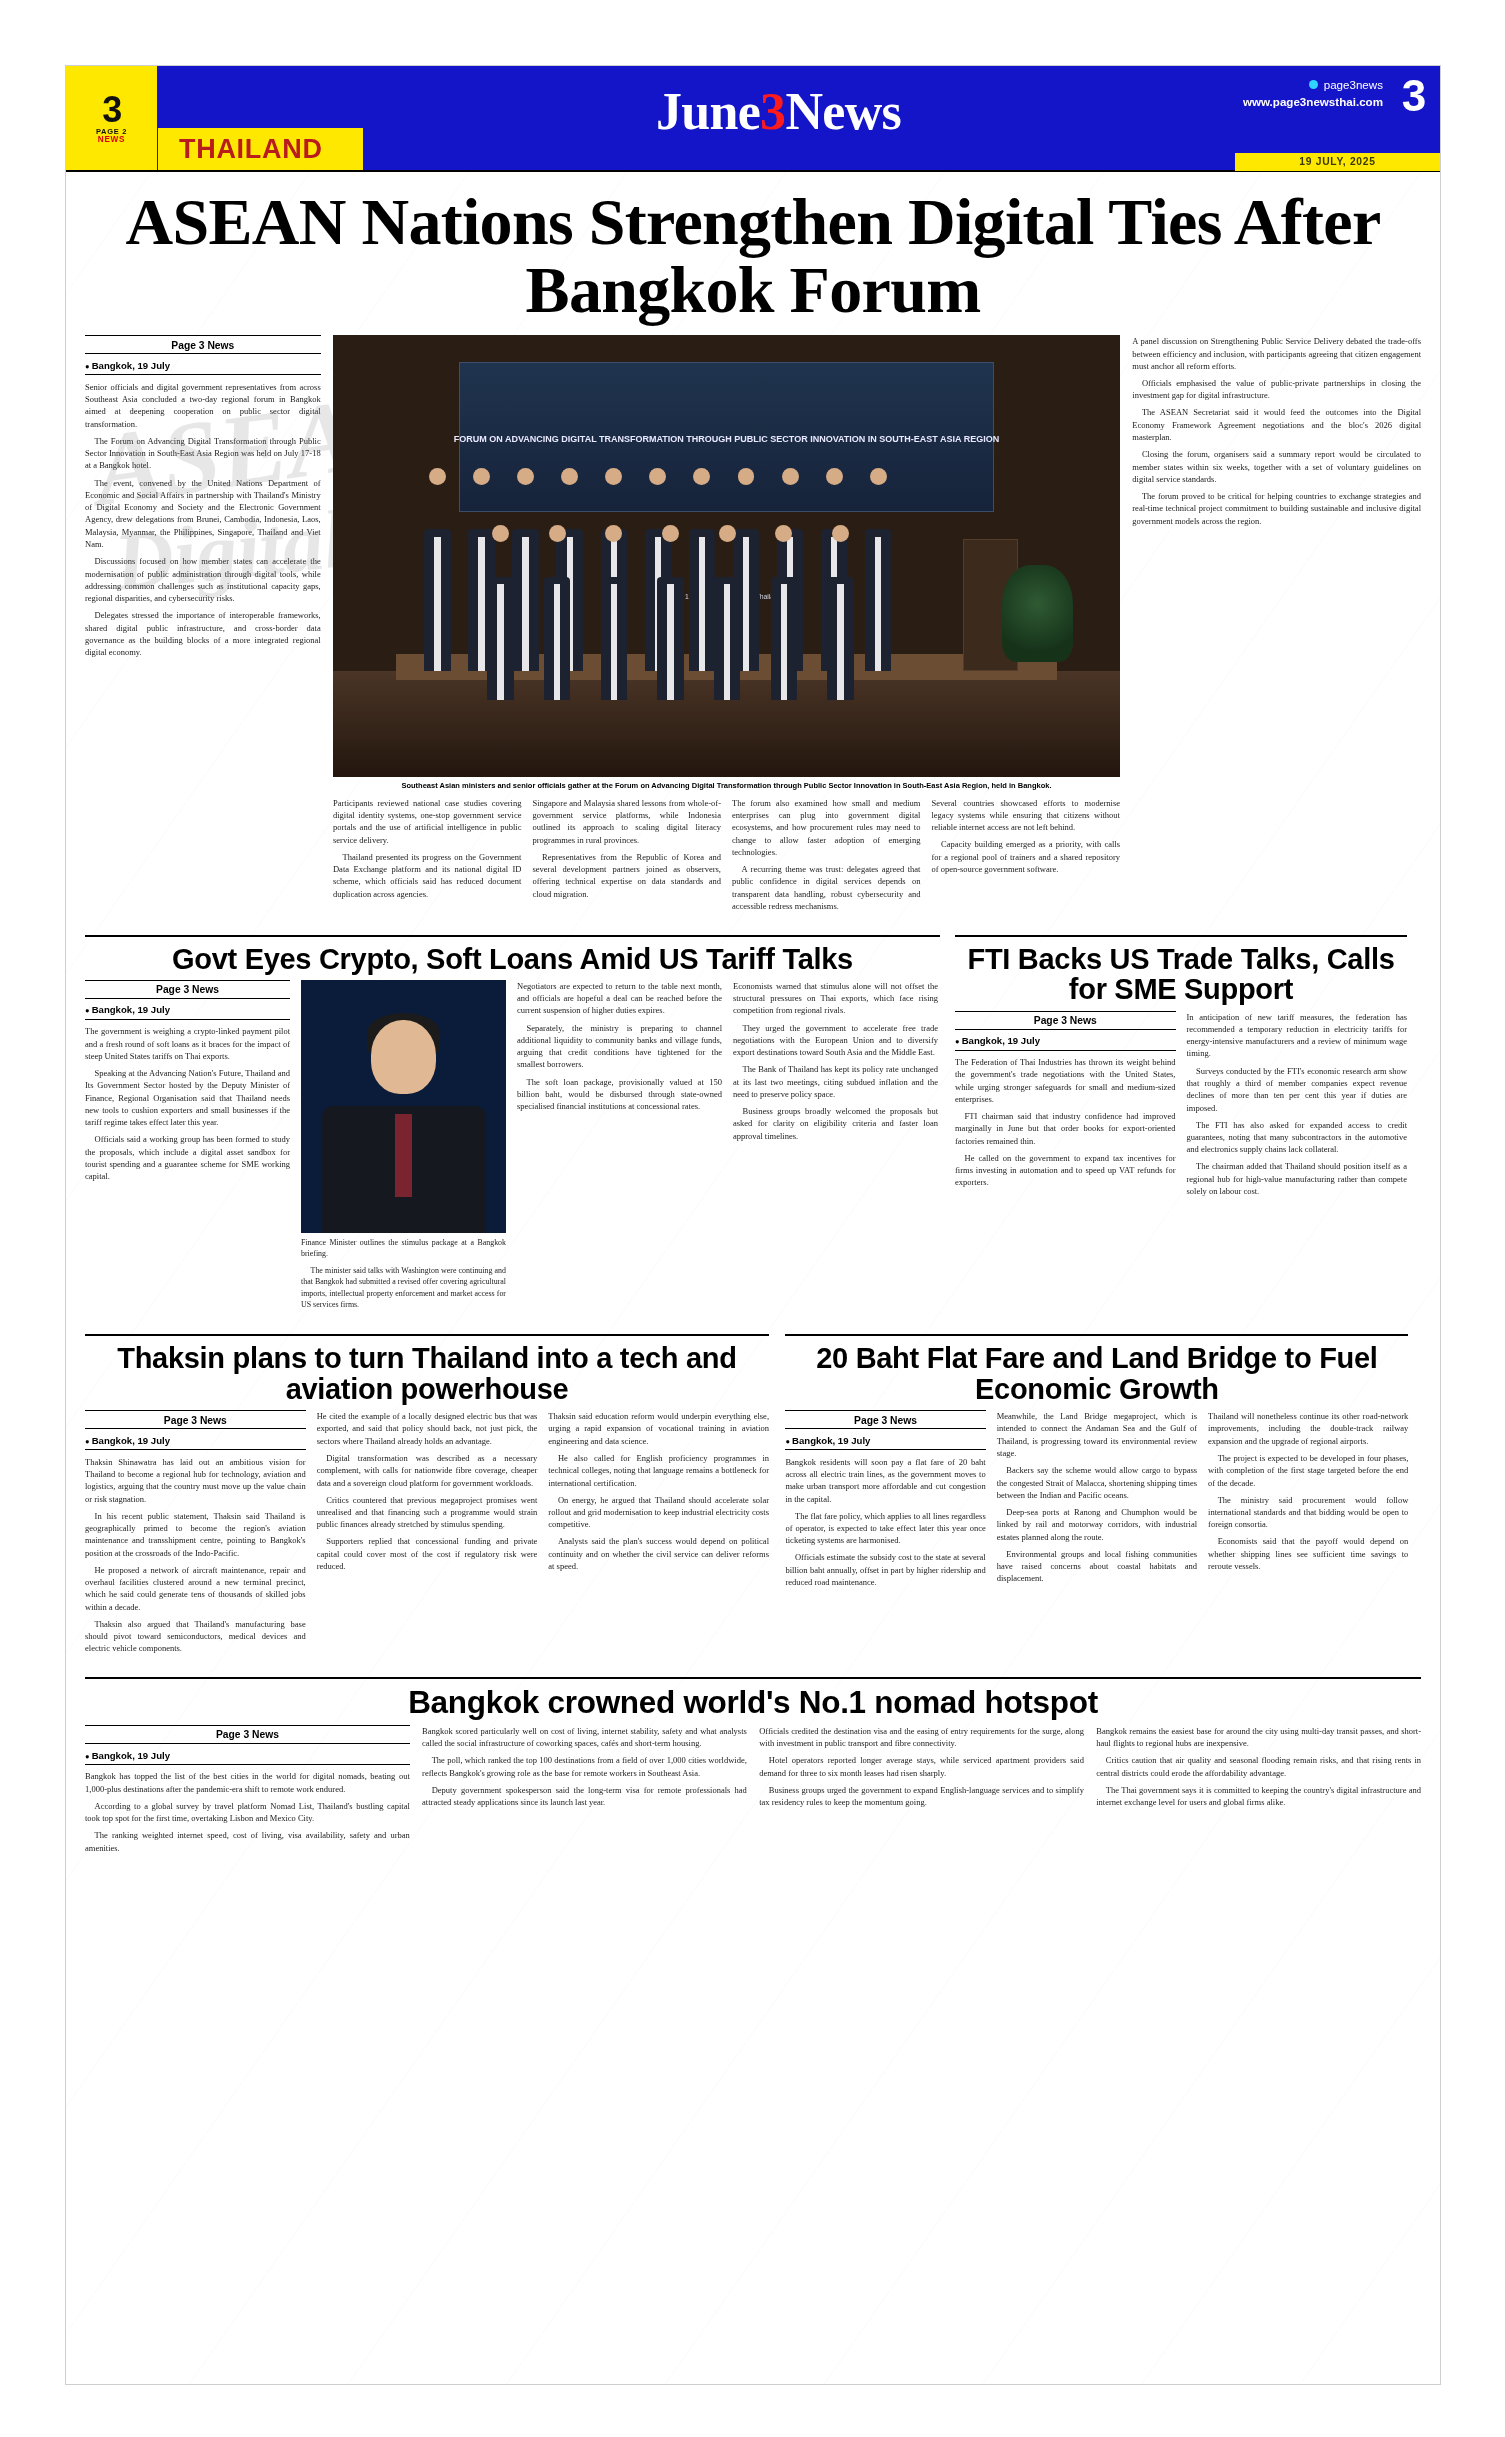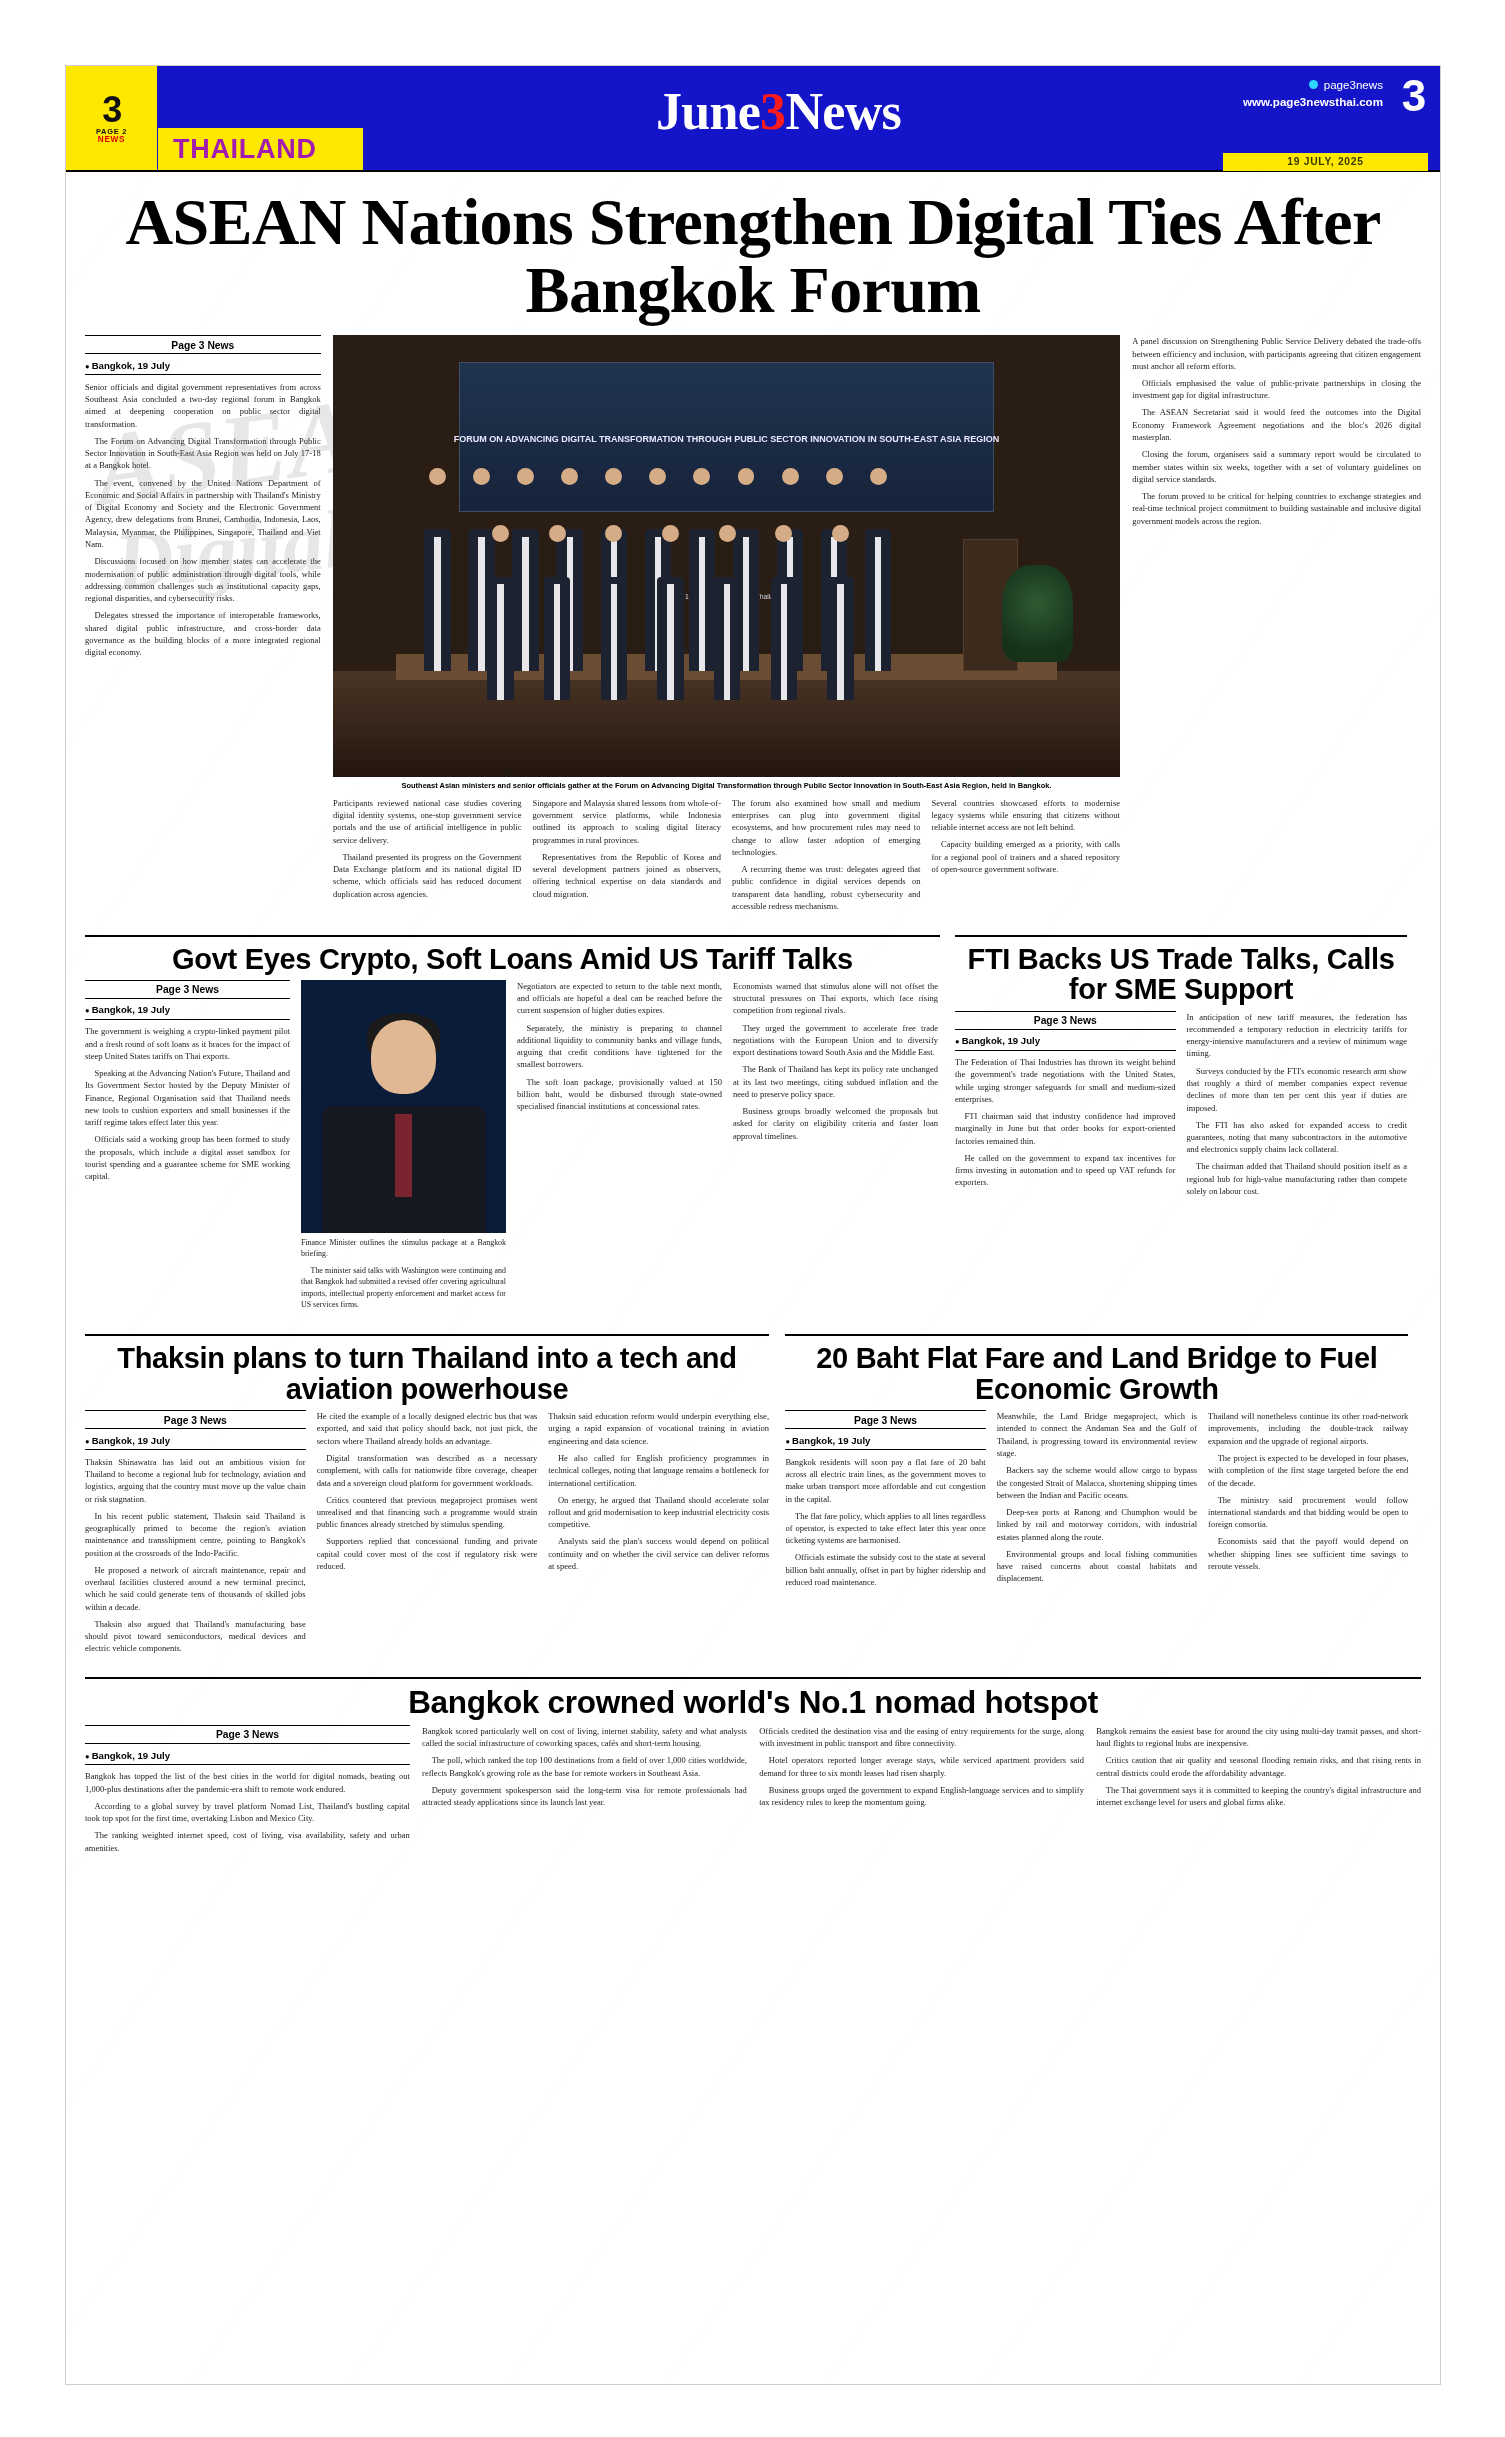--- a/index.html
+++ b/index.html
@@ -57,21 +57,21 @@
   }
   .left-col { width:253px; position:relative; }
   .thailand-tab {
     position:absolute; left:0; bottom:0;
     width:205px; height:42px;
     background:#ffe800;
     display:flex; align-items:center; padding-left:15px;
   }
   .thailand-tab span {
     font-family:"Liberation Sans", sans-serif;
-    font-weight:bold; font-size:27px; color:#a21caf; letter-spacing:0.7px;
+    font-weight:bold; font-size:27px; color:#b91c1c; letter-spacing:0.7px;margin-left:6px;
   }
   .title-wrap {
     flex:1; display:flex; align-items:center; justify-content:center;
     padding-bottom:12.3px;
   }
   .p3n {
     font-family:"Liberation Serif", serif;
     font-size:52px; font-weight:bold; color:#fff;
     letter-spacing:-0.7px; white-space:nowrap;
   }
@@ -92,21 +92,21 @@
   .url-line {
     font-family:"Liberation Sans", sans-serif;
     font-size:11.6px; font-weight:bold; color:#fff; margin-top:4.1px; margin-right:42px;
   }
   .page-num {
     position:absolute; right:13.7px; top:8.2px;
     font-family:"Liberation Sans", sans-serif;
     font-size:44px; font-weight:bold; color:#fff; line-height:1;
   }
   .date-bar {
-    position:absolute; right:12px; bottom:-0.7px;
+    position:absolute; right:0; bottom:-0.7px;
     width:205px; height:18px; background:#ffe800;
     display:flex; align-items:center; justify-content:center;
   }
   .date-bar span {
     font-family:"Liberation Sans", sans-serif;
     font-size:10.3px; font-weight:bold; color:#3a3a00; letter-spacing:0.7px;
   }
 
   
   .lead-headline {

